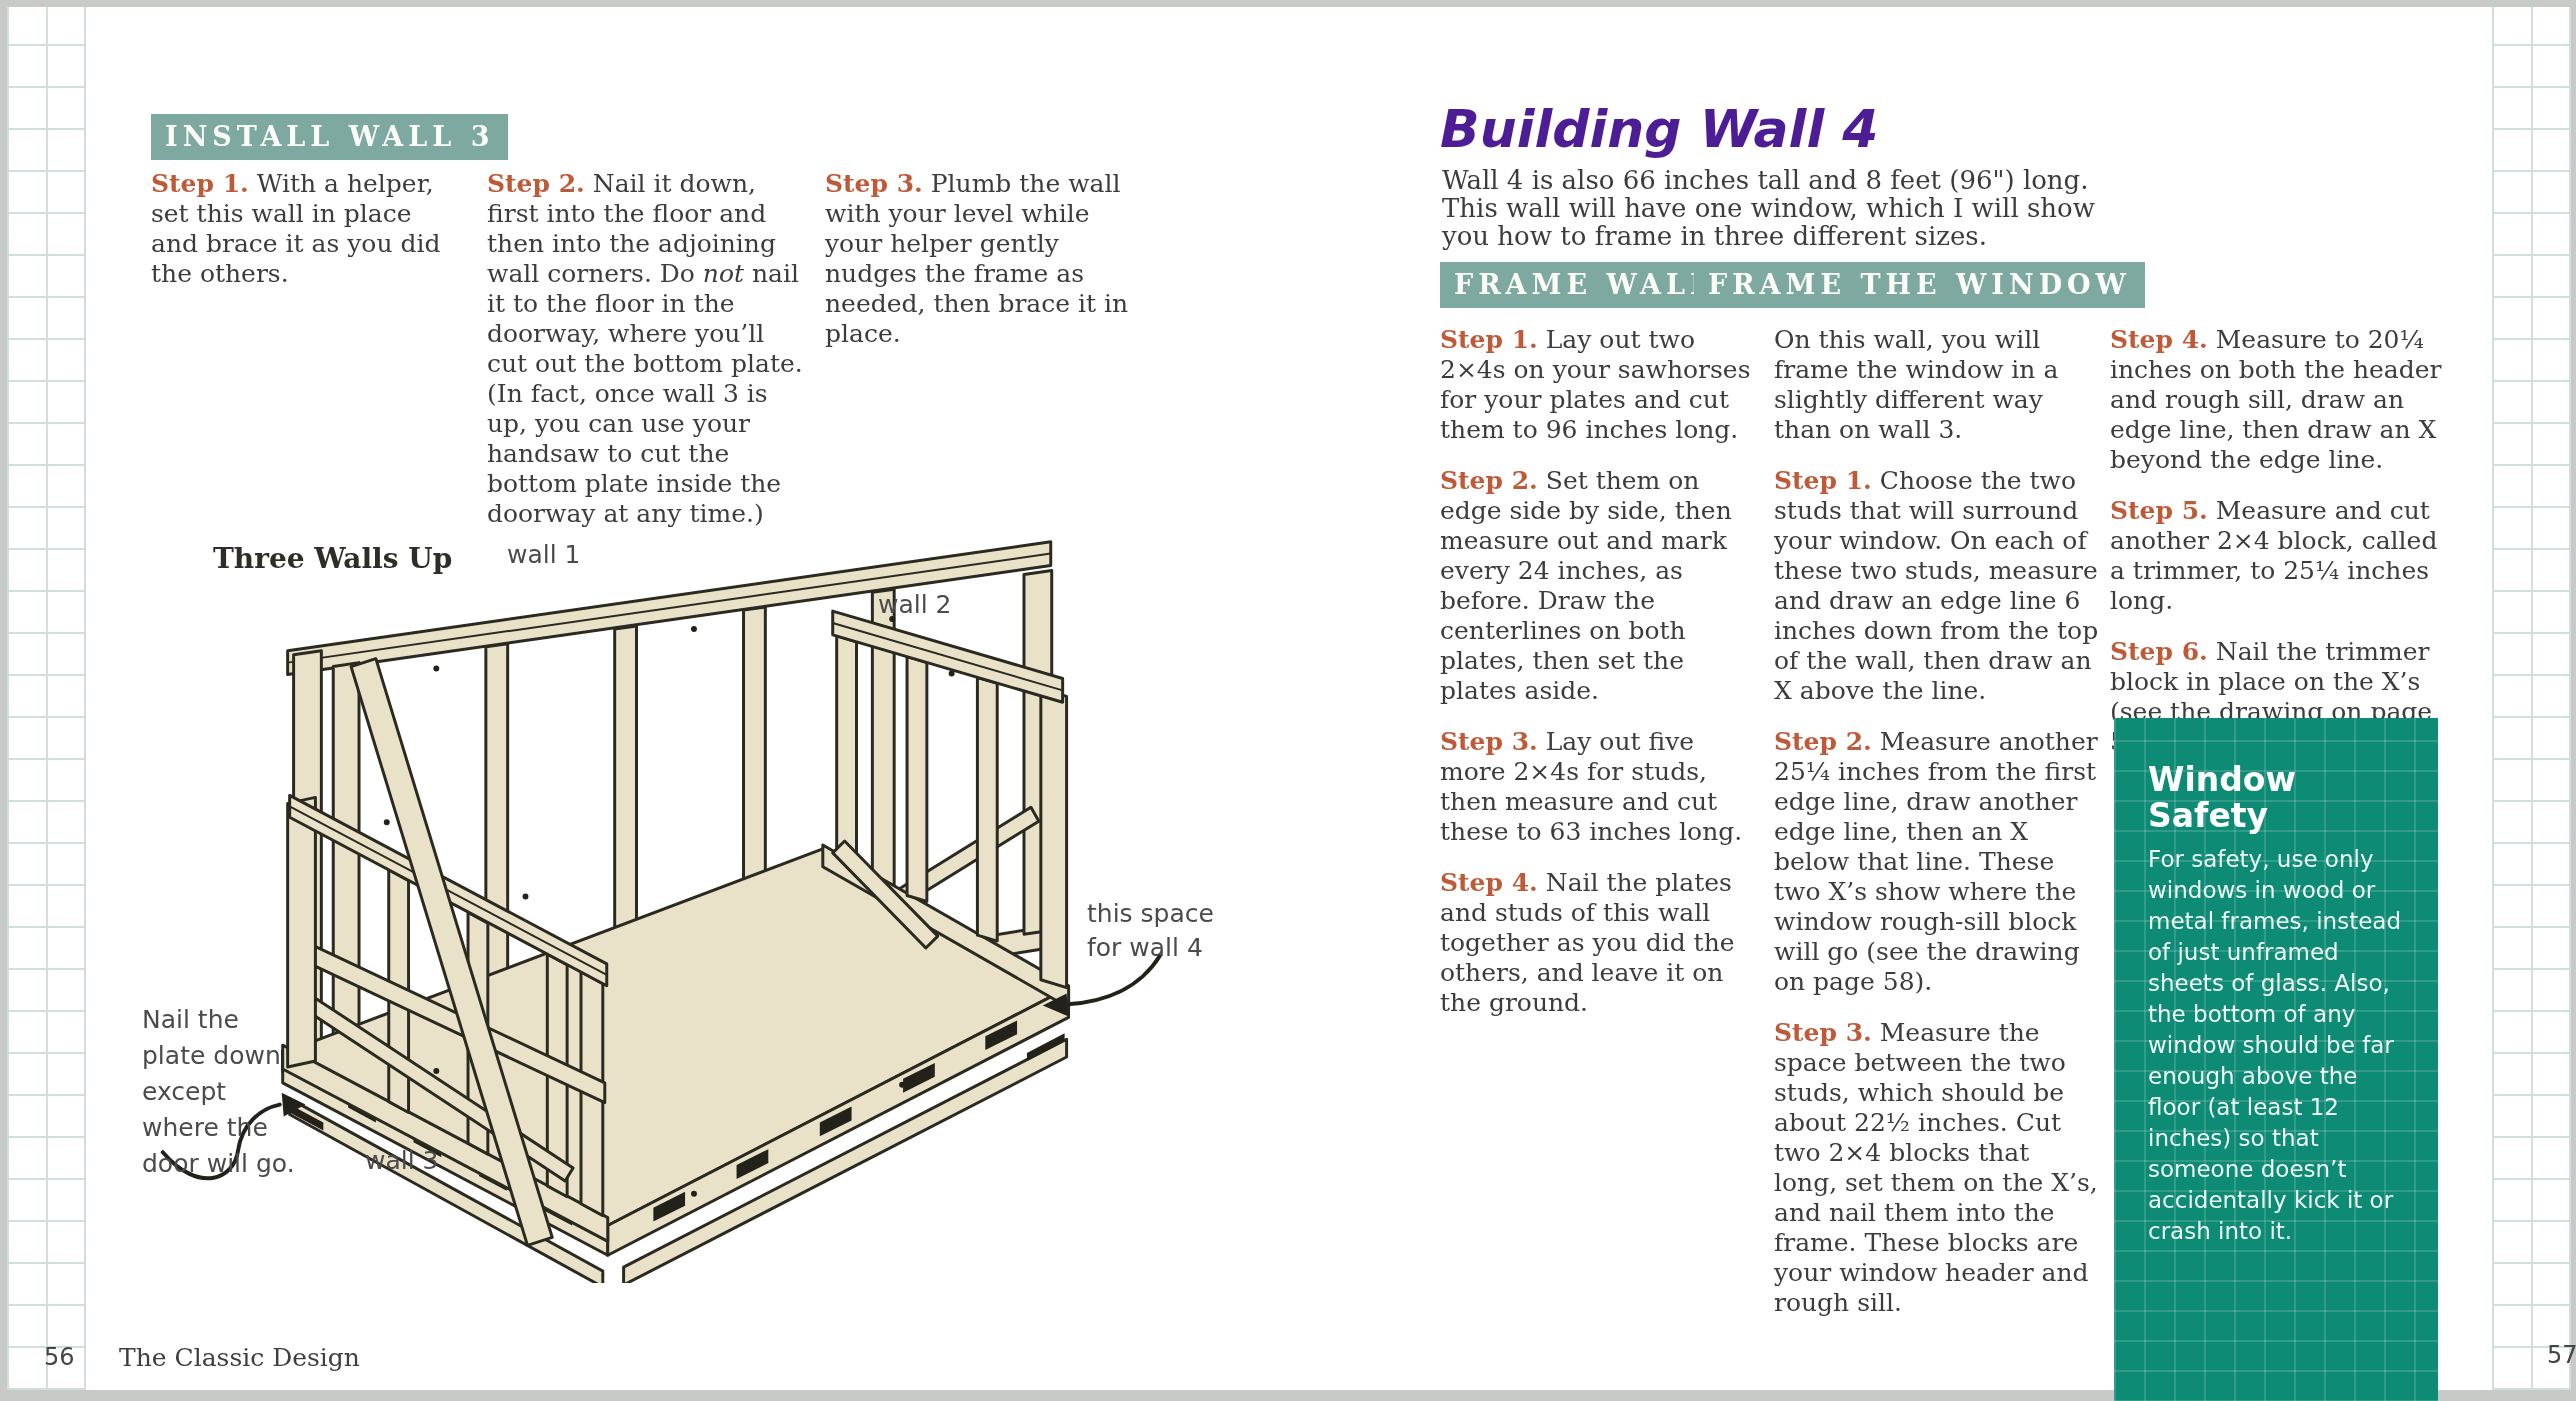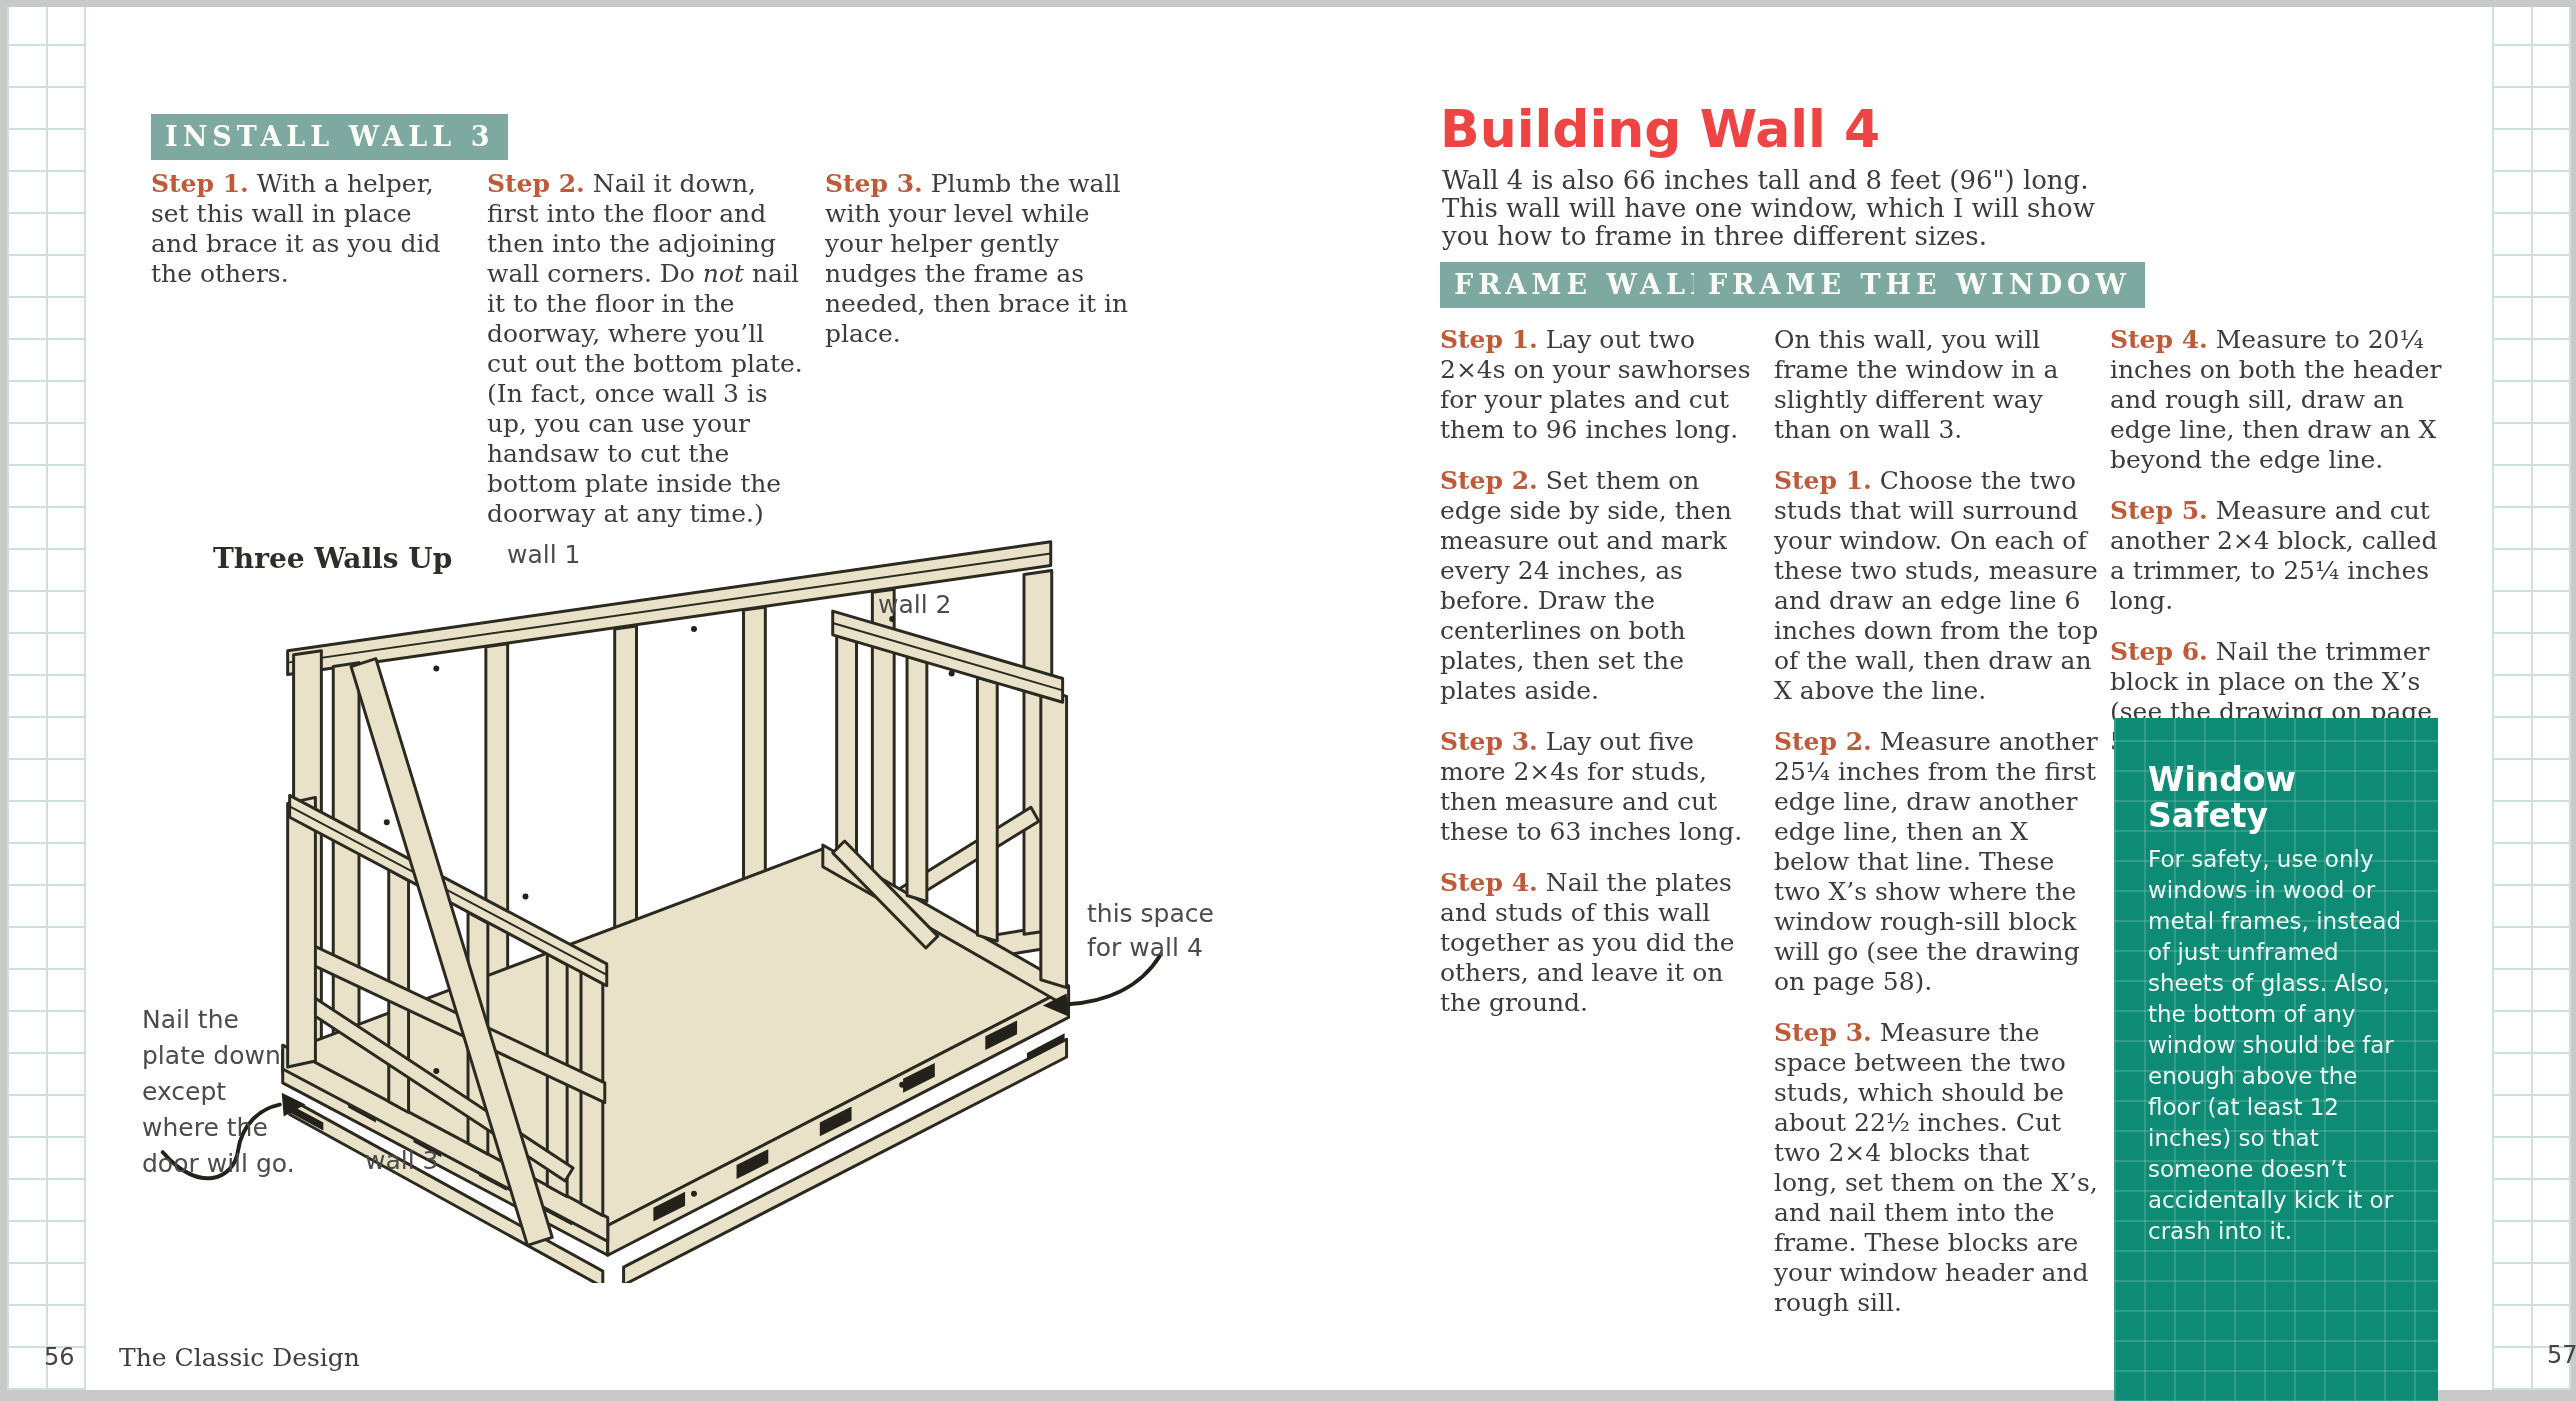--- a/index.html
+++ b/index.html
@@ -19,21 +19,21 @@
   .badge{display:inline-block;background:#7ea9a1;color:#fcfcf6;
     font-family:"DejaVu Serif",serif;font-weight:bold;font-size:27px;line-height:1;
     letter-spacing:5px;padding:9px 14px 10px 14px;}
 
   .stepcol{position:absolute;}
   .step{font-size:25px;line-height:30px;color:#3c3c3c;margin:0 0 21px 0;}
   .step .lbl{font-weight:bold;color:#bf5a39;}
   .step .it{font-style:italic;}
 
   #heading-bw4{left:1433px;top:92px;font-family:"DejaVu Sans",sans-serif;font-weight:bold;
-    font-size:52px;color:#ef4444;letter-spacing:0px;}
+    font-size:52px;color:#4c1d95;letter-spacing:0px;font-style:italic;}
   #intro-bw4{left:1435px;top:159px;width:684px;font-size:26px;line-height:28px;color:#3c3c3c;}
 
   
   .ill-label{font-family:"DejaVu Sans",sans-serif;font-size:25px;line-height:34px;color:#4b4b4b;}
   #ill-title{left:206px;top:535px;font-family:"DejaVu Serif",serif;font-weight:bold;
     font-size:28px;color:#2e2d28;}
 
   
   #safety-box{left:2107px;top:711px;width:324px;height:684px;background:#0e8b74;
     background-image:

